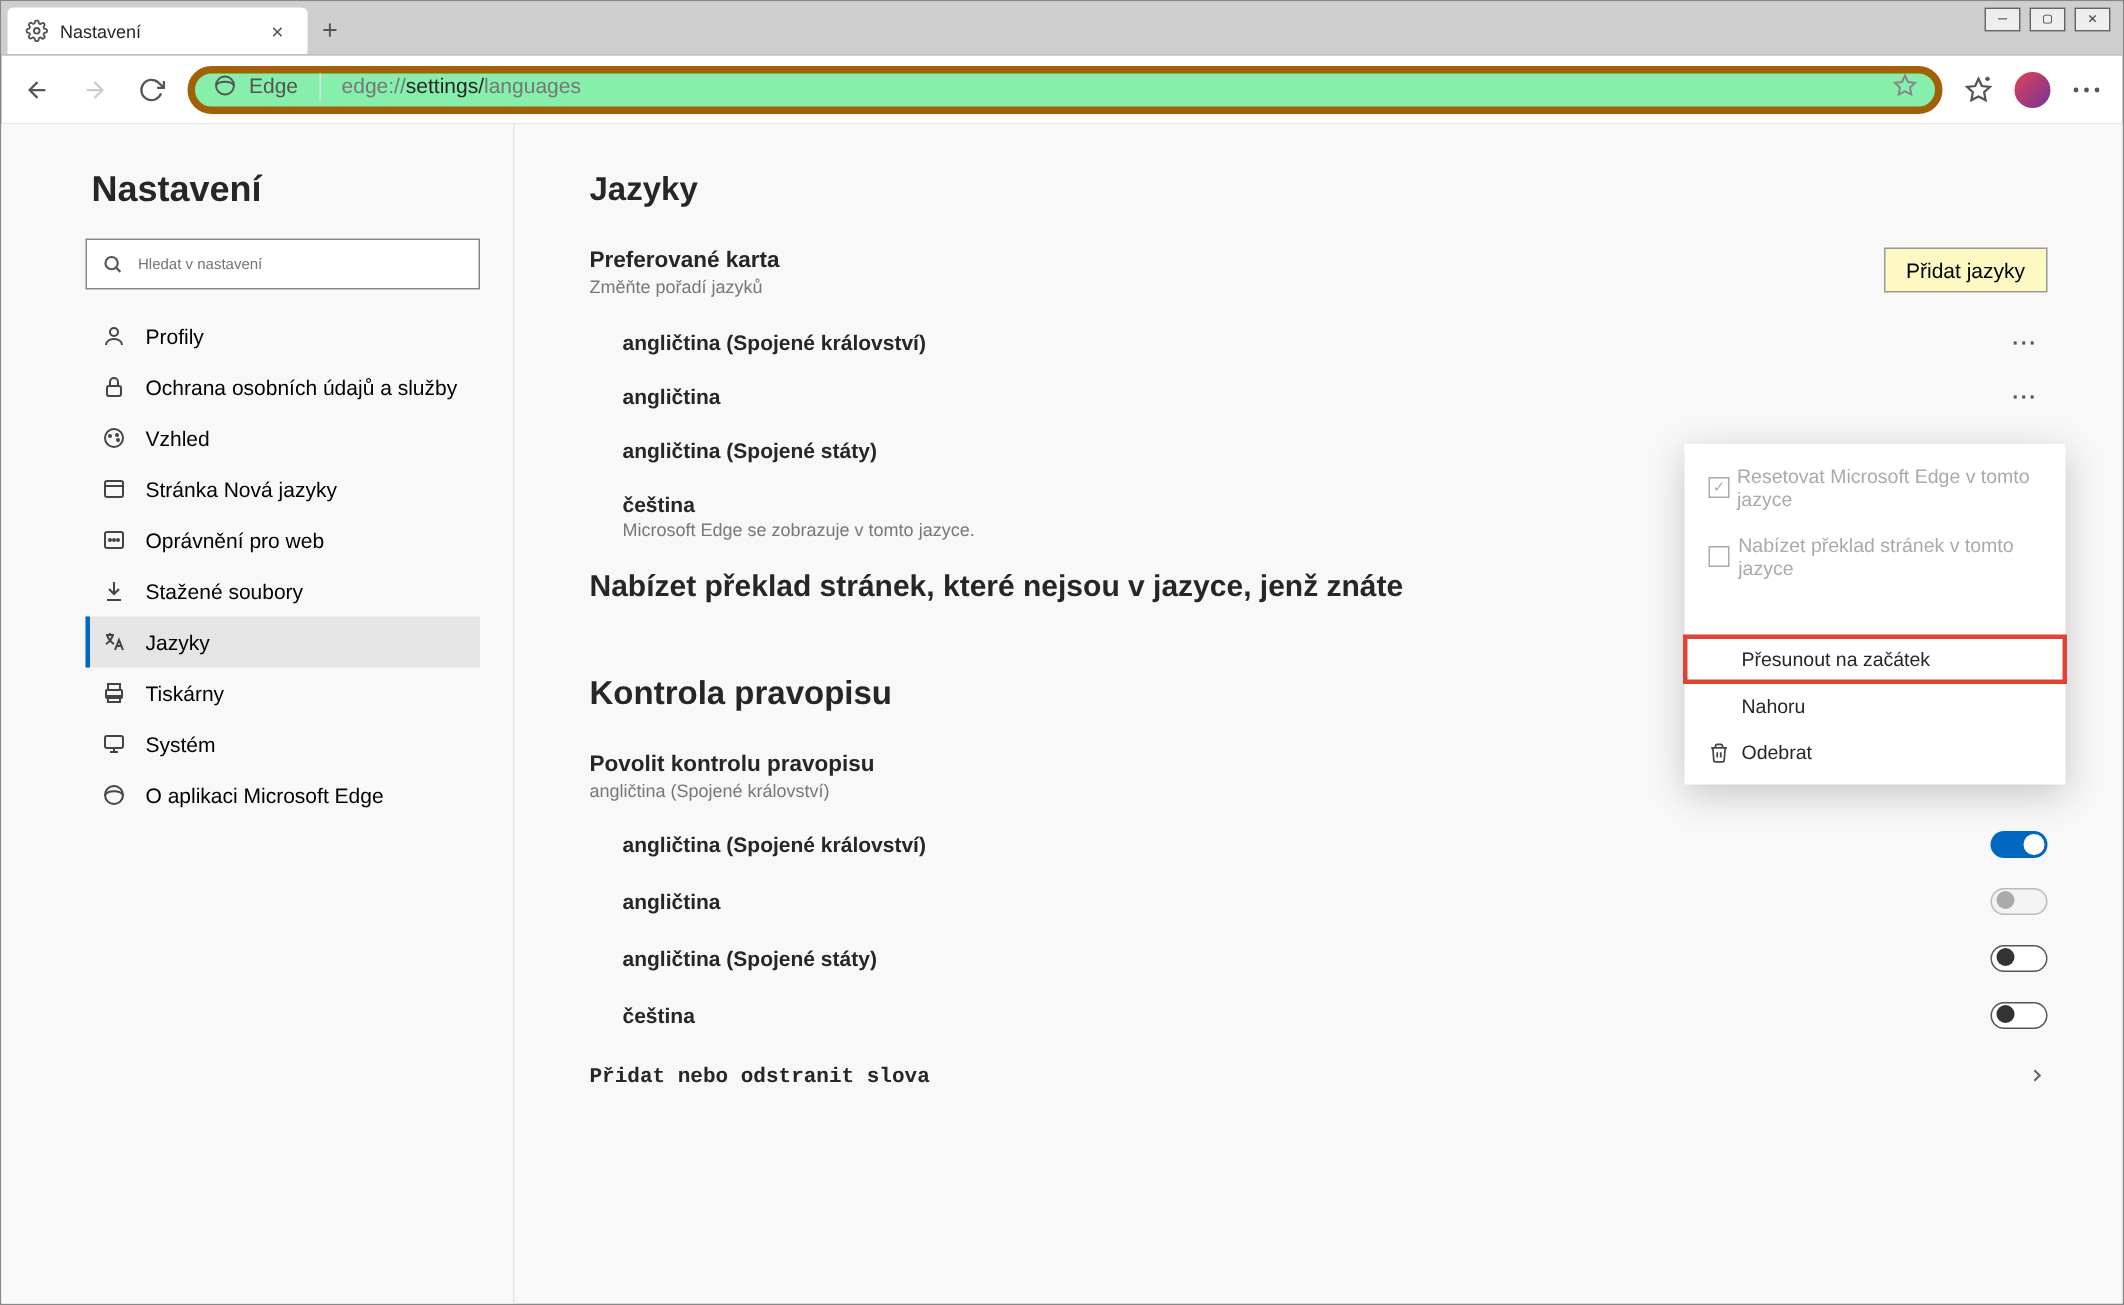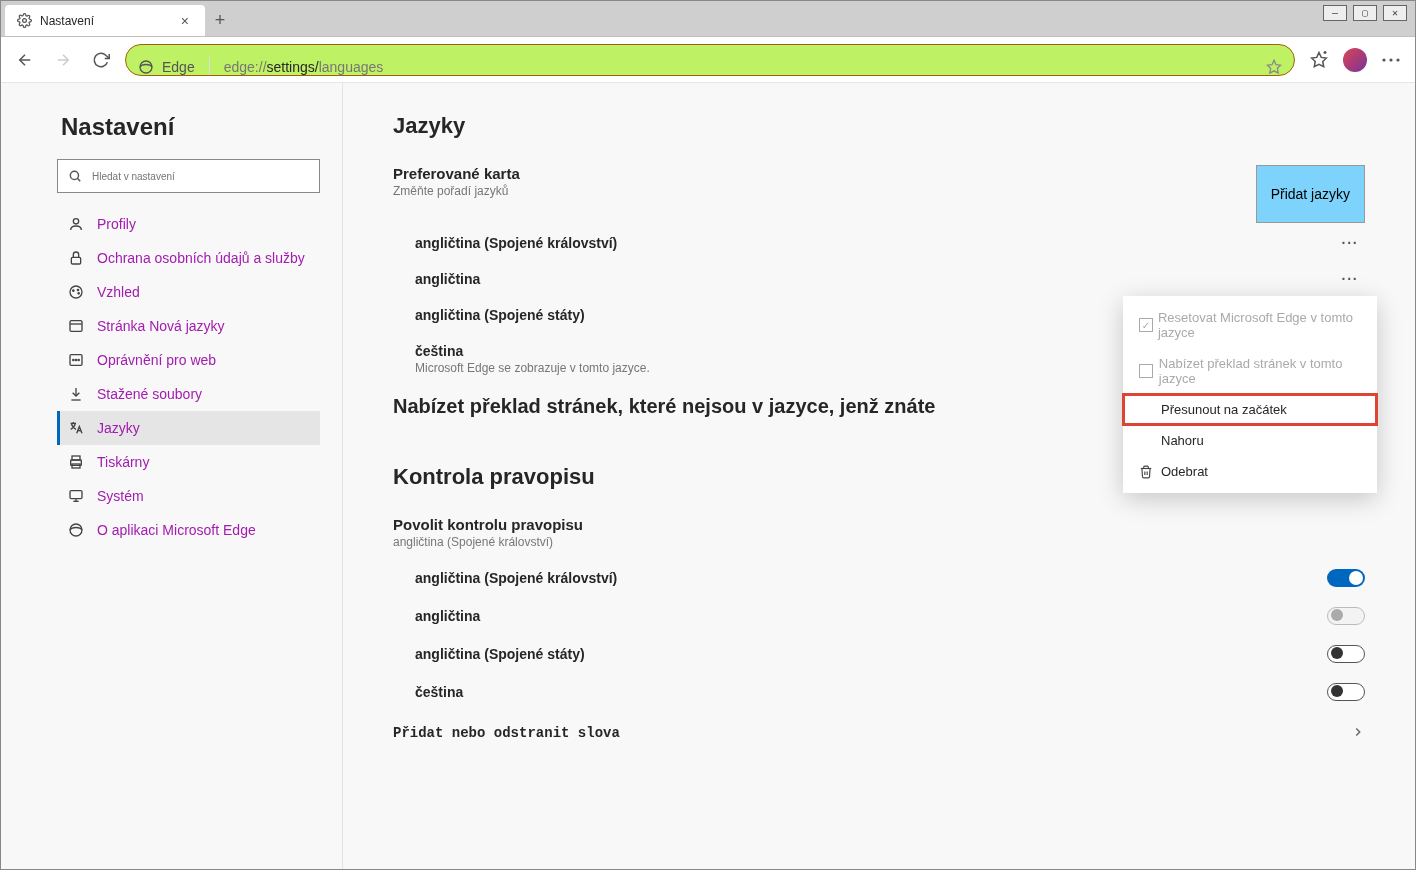--- a/index.html
+++ b/index.html
@@ -17,51 +17,51 @@
   .tab { background:#fff; display:flex; align-items:center; padding:0 12px; min-width:200px; max-width:230px; border-top-left-radius:4px; border-top-right-radius:4px; margin-top:4px; margin-left:4px; position:relative; }
   .tab .tab-icon { margin-right:8px; color:#555; display:flex; }
   .tab .tab-title { flex:1; font-size:12px; color:#262626; }
   .tab .tab-close { color:#555; font-size:14px; cursor:pointer; padding:0 4px; }
   .newtab-btn { display:flex; align-items:center; justify-content:center; width:30px; margin-top:4px; color:#555; font-size:18px; cursor:pointer; }
   
   
   .toolbar { height:46px; display:flex; align-items:center; padding:0 10px; gap:10px; border-bottom:1px solid #e5e5e5; }
   .tb-btn { width:28px; height:28px; display:flex; align-items:center; justify-content:center; color:#555; cursor:pointer; }
   .tb-btn.disabled { color:#bbb; }
-  .address-bar { flex:1; height:32px; border:1px solid #a16207; border-radius:16px; display:flex; align-items:flex-end; padding:0 12px; background:#bef264; gap:8px; }
+  .address-bar { flex:1; height:32px; border:5px solid #a16207; border-radius:16px; display:flex; align-items:flex-start; padding:0 12px; background:#86efac; gap:8px; }
   .address-bar .site-icon { color:#555; display:flex; }
   .address-bar .site-name { color:#555; font-size:14px; }
   .address-bar .divider { width:1px; height:18px; background:#ddd; margin:0 6px; }
   .address-bar .url { flex:1; color:#777; font-size:14px; }
   .address-bar .url .dark { color:#262626; }
   .address-bar .star { color:#888; cursor:pointer; }
   .avatar { width:24px; height:24px; border-radius:50%; background:linear-gradient(135deg,#d45,#739); }
   
   
   .content { display:flex; height:calc(870px - 36px - 46px - 2px); background:#f8f8f8; }
   
   
   .sidebar { width:342px; background:#f8f8f8; border-right:1px solid #e4e4e4; padding:30px 22px 0 56px; overflow-y:auto; }
   .sidebar h1 { font-size:24px; font-weight:600; margin:0 0 18px 4px; }
   .search-box { display:flex; align-items:center; border:1px solid #888; background:#fff; height:34px; padding:0 10px; margin-bottom:14px; }
   .search-box .sicon { color:#555; margin-right:8px; }
   .search-box input { border:none; outline:none; flex:1; font-size:10px; background:transparent; }
   .nav-list { list-style:none; padding:0; margin:0; }
-  .nav-item { display:flex; align-items:center; height:34px; padding:0 10px; cursor:pointer; color:#a21caf; font-size:14px; }
+  .nav-item { display:flex; align-items:center; height:34px; padding:0 10px; cursor:pointer; color:#000000; font-size:14px; }
   .nav-item .nicon { width:18px; display:flex; justify-content:center; margin-right:12px; color:#444; }
   .nav-item.active { background:#e5e5e5; position:relative; font-weight:500; }
   .nav-item.active::before { content:""; position:absolute; left:0; top:0; bottom:0; width:3px; background:#0067c0; }
   
   
   .main { flex:1; padding:30px 50px 40px 50px; overflow-y:auto; position:relative; }
   h2.section-title { font-size:22px; font-weight:600; margin:0 0 26px 0; }
   .row-header { display:flex; justify-content:space-between; align-items:flex-start; margin-bottom:2px;}
   .subhead { font-size:15px; font-weight:600; margin:0; }
   .subnote { font-size:12px; color:#777; margin:2px 0 10px 0; }
-  .add-btn { border:1px solid #999; background:#7dd3fc; padding:20px 14px; font-size:14px; cursor:pointer; }
+  .add-btn { border:1px solid #999; background:#fef9c3; padding:6px 14px; font-size:14px; cursor:pointer; }
   
   .lang-row { display:flex; align-items:center; padding:10px 0 10px 22px; }
   .lang-row .lname { font-size:14px; font-weight:600; }
   .lang-row .lnote { font-size:12px; color:#777; font-weight:400; margin-top:2px; }
   .lang-row .dots { margin-left:auto; width:30px; text-align:center; color:#555; cursor:pointer; font-weight:700; letter-spacing:1px; }
   .lang-row.active .dots { background:#d9d9d9; border-radius:2px; padding:4px 2px; }
   
   .setting-row { display:flex; align-items:center; padding:10px 0; }
   .setting-row .label { font-size:20px; font-weight:600; }
   .setting-row .toggle, .lang-row .toggle { margin-left:auto; }
@@ -76,21 +76,21 @@
   .toggle.off-disabled .knob { left:3px; top:1px; width:12px; height:12px; background:#aaa; }
   
   .chev-row { display:flex; align-items:flex-start; padding:14px 0; font-size:14px; font-weight:600; cursor:pointer;font-family:Liberation Mono, monospace;}
   .chev-row .chev { margin-left:auto; color:#666; }
   
   
   .ctx-menu { position:absolute; background:#fff; box-shadow:0 6px 24px rgba(0,0,0,.2); width:254px; padding:6px 0; z-index:20; }
   .ctx-item { display:flex; align-items:center; padding:8px 16px; font-size:13px; cursor:pointer; }
   .ctx-item .ci-icon { width:22px; display:flex; justify-content:flex-start; }
   .ctx-item.disabled { color:#aaa; cursor:default; }
-  .ctx-item.highlight { outline:3px solid #d43; outline-offset:-2px; }
+  .ctx-item.highlight { outline:3px solid #d43; outline-offset:-2px;margin-top:30px; }
   .ctx-check { width:14px; height:14px; border:1px solid #aaa; display:flex; align-items:center; justify-content:center; font-size:10px; }
   .ctx-check.empty { }
 
   svg { display:block; }
 </style>
 </head>
 <body>
 
 <div class="outer-frame">
   <div class="win-controls">

